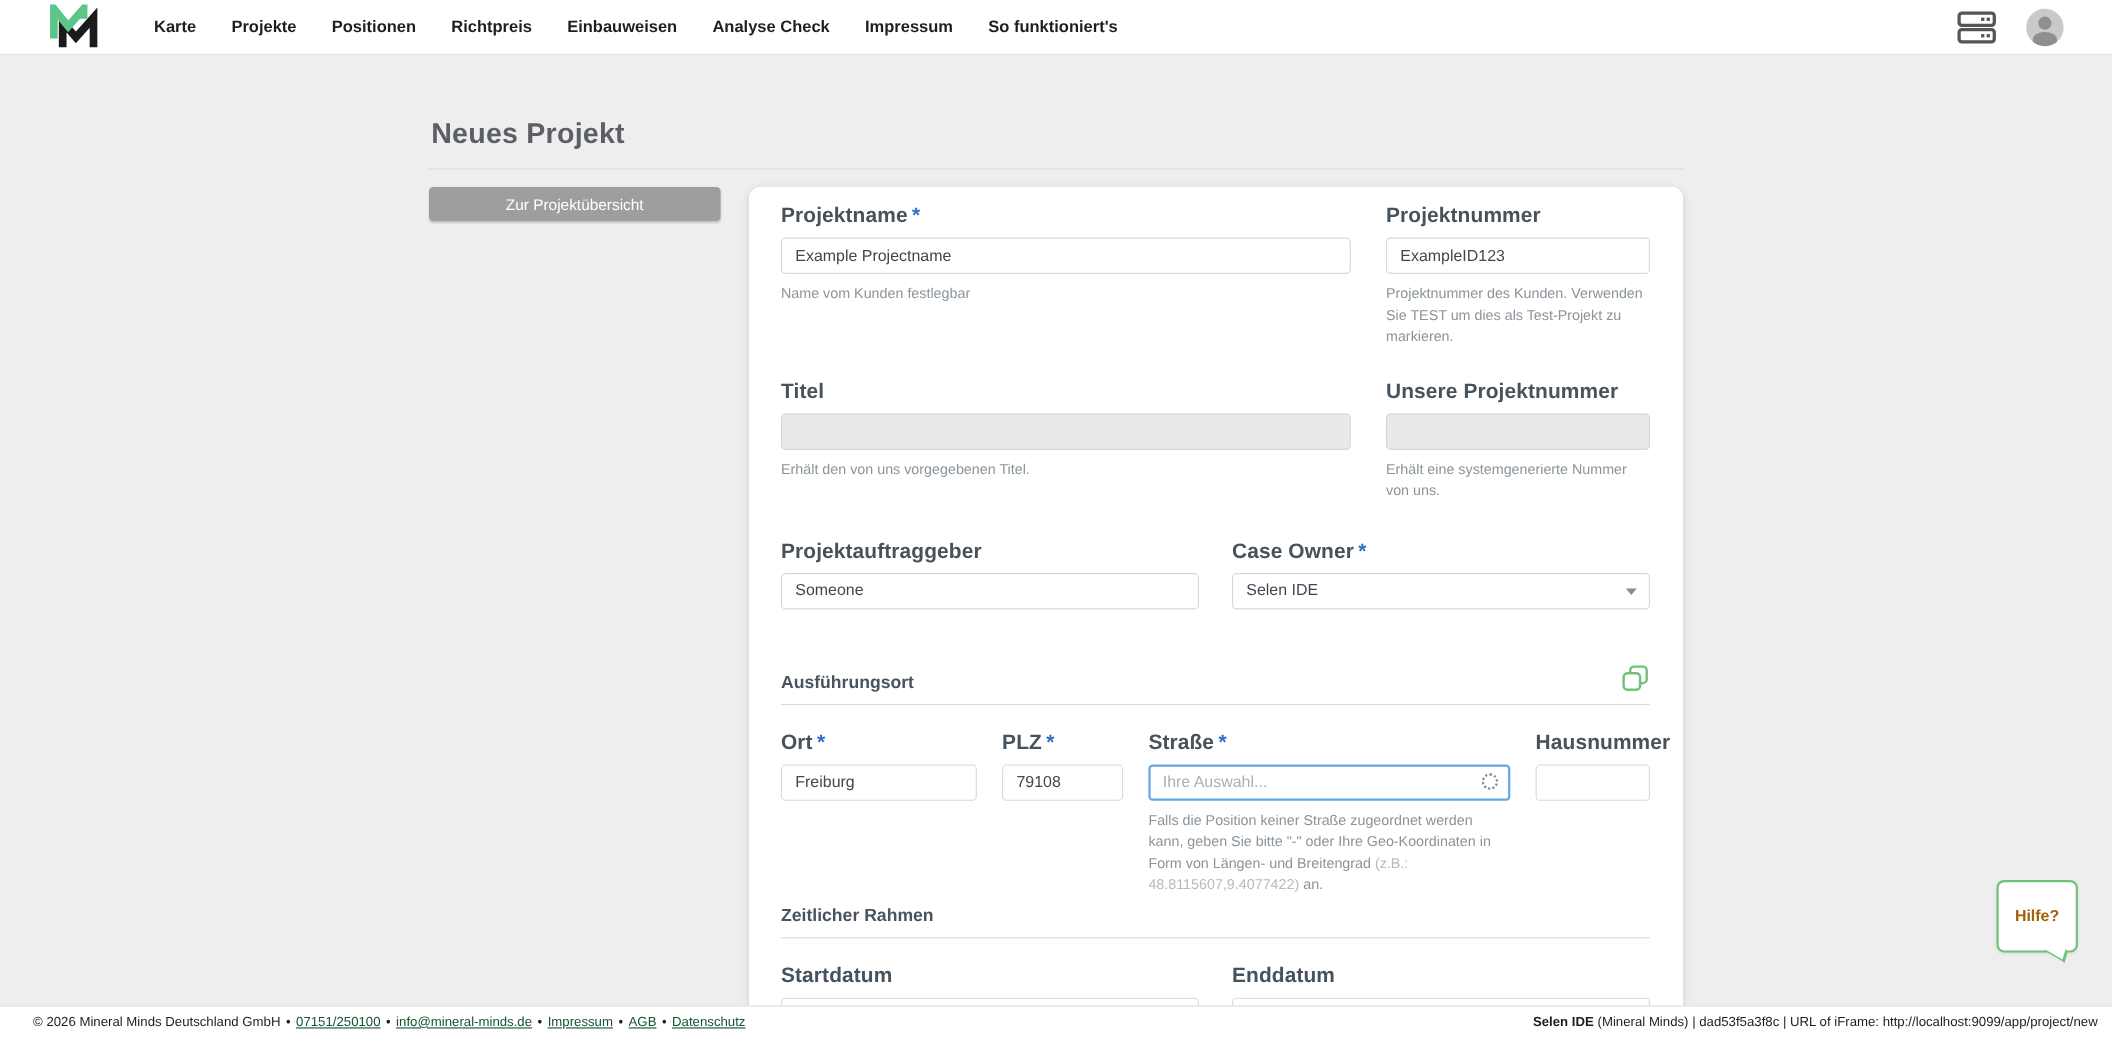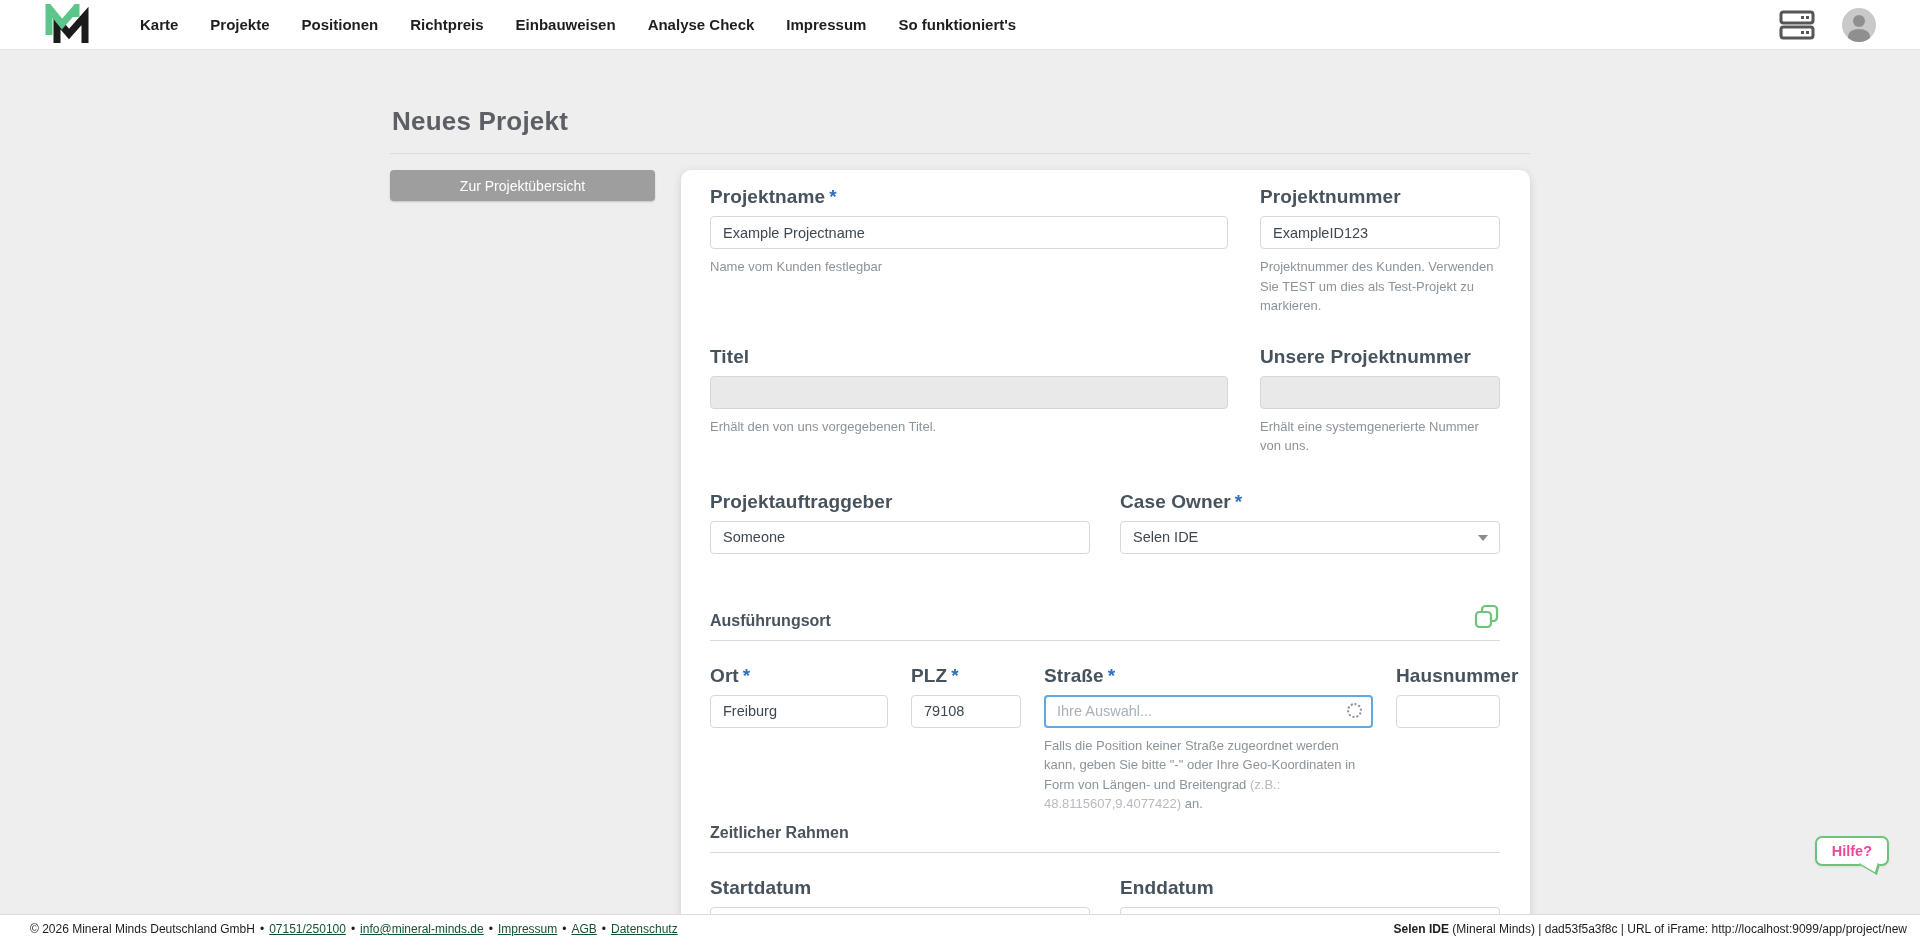--- a/index.html
+++ b/index.html
@@ -121,21 +121,21 @@
     margin-top: 0;
   }
   .section-title { font-size: 16px; font-weight: 700; color: #49535d; }
   .copy-icon { width: 26px; height: 26px; cursor: pointer; }
   .section-divider { border-bottom: 1px solid #dadada; margin: 10px 0 24px 0; }
 
   
   .help-bubble {
     position: fixed; right: 31px; bottom: 77px;
     background: #ffffff; border: 2px solid #6fc27a; border-radius: 7px;
-    padding: 5px 15px; font-size: 14.5px; font-weight: 700; color: #ec4899;
+    padding: 23px 15px; font-size: 14.5px; font-weight: 700; color: #a16207;
     cursor: pointer; z-index: 20;
     box-shadow: 0 1px 3px rgba(0,0,0,0.08);
     margin-top: 28px;
   }
   .help-bubble::after {
     content: ""; position: absolute; right: 10px; bottom: -8px;
     width: 13px; height: 13px; background: #ffffff;
     border-right: 2px solid #6fc27a; border-bottom: 2px solid #6fc27a;
     transform: skewX(35deg) rotate(45deg);
   }

